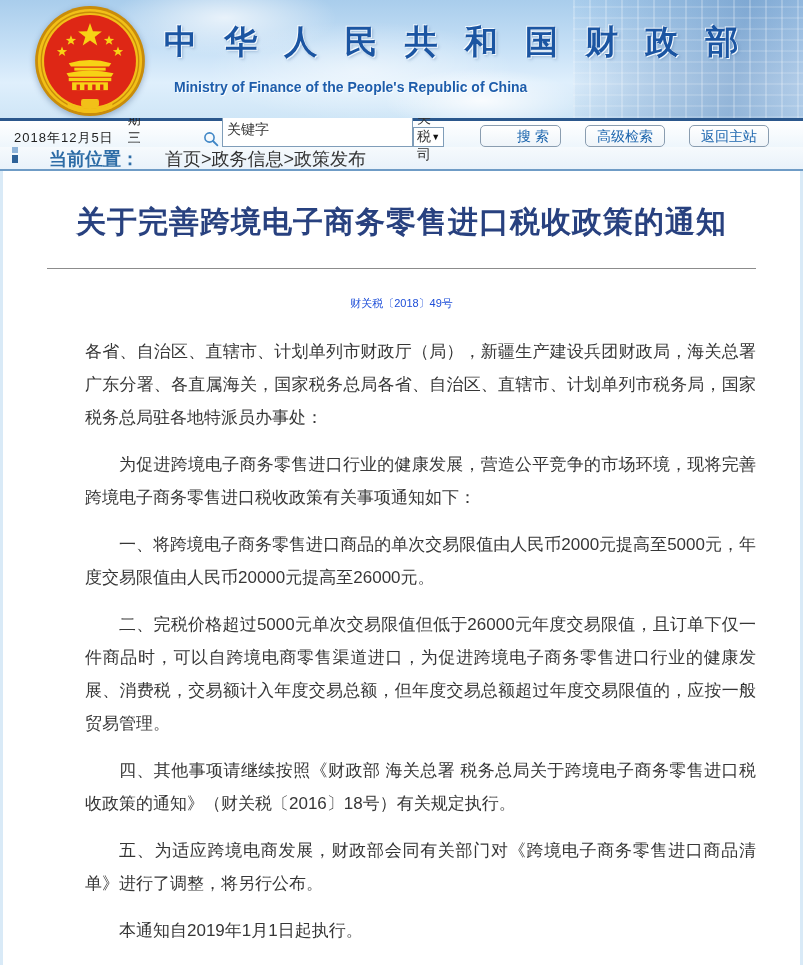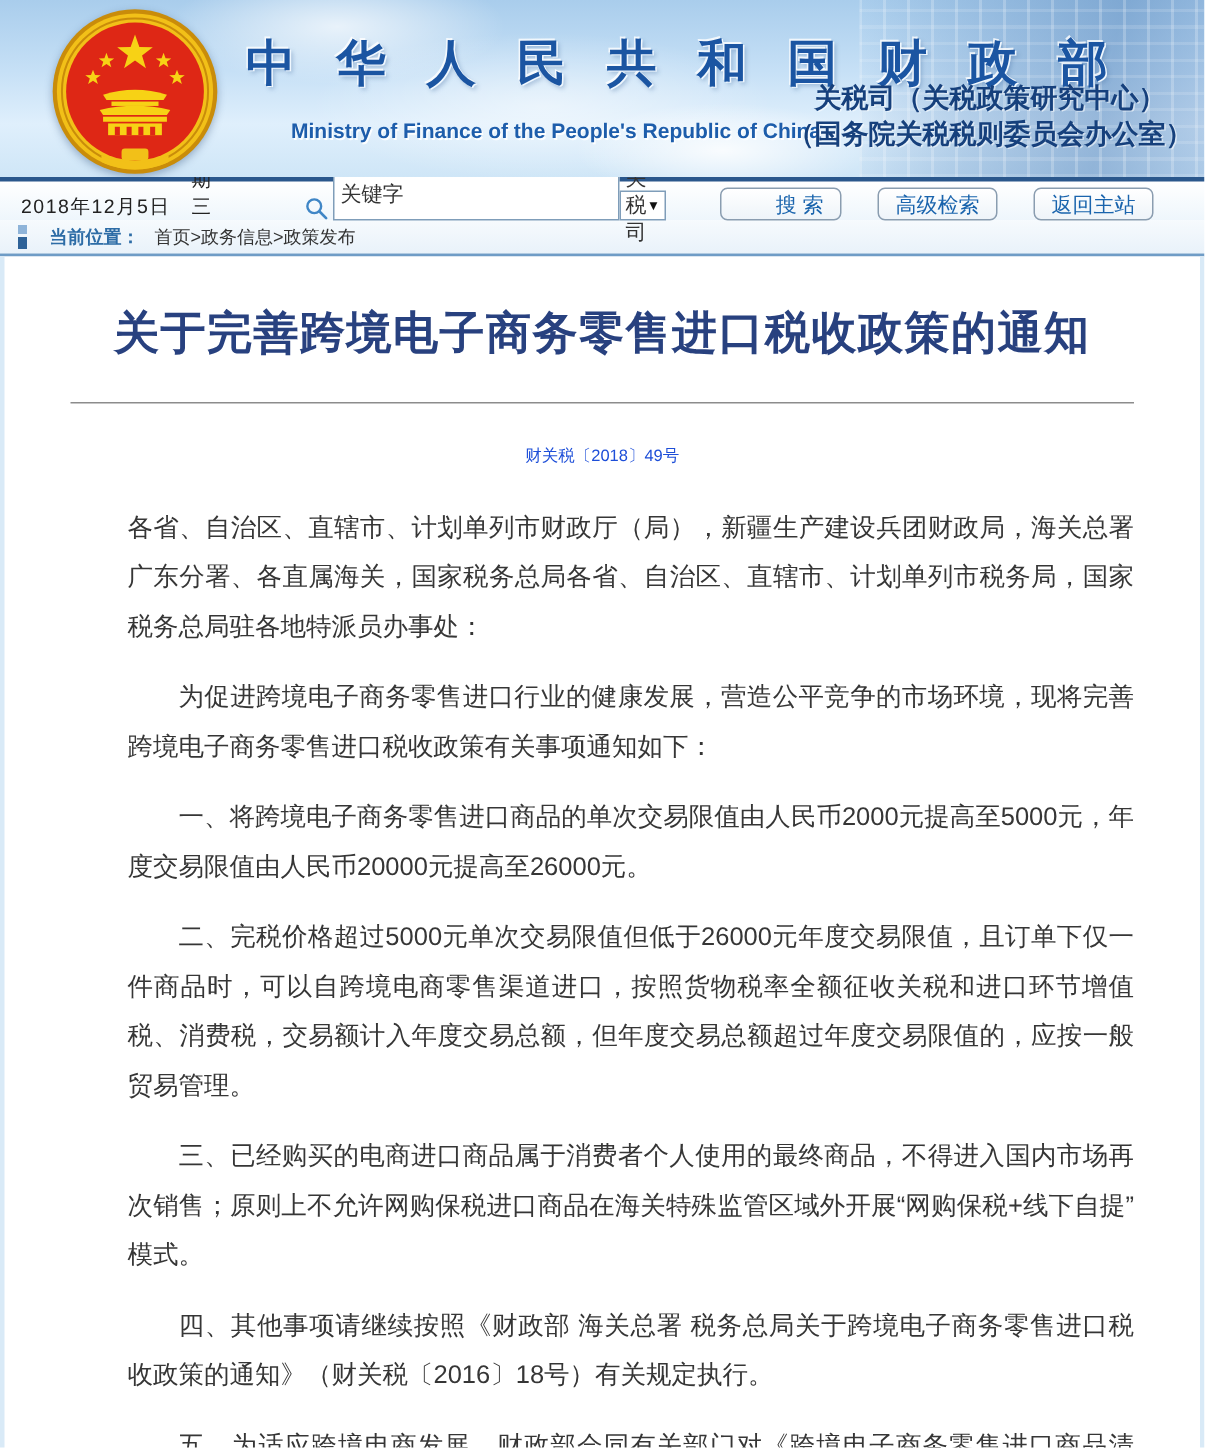--- a/index.html
+++ b/index.html
@@ -32,21 +32,20 @@
     position:absolute; left:164px; top:20px;
     font-size:33px; font-weight:bold; letter-spacing:9px; color:#1b55a2;
     text-shadow:1px 1px 0 #f0f8ff, -1px -1px 0 rgba(255,255,255,.8), 2px 2px 3px rgba(70,110,160,.35);
     white-space:nowrap;
   }
   .head-sub {
     position:absolute; left:174px; top:79px;
     font-size:14px; font-weight:bold; color:#1d5dab;
     text-shadow:1px 1px 0 rgba(255,255,255,.9);
     white-space:nowrap;
-    margin-left:20px;
   }
   .head-dept {
     position:absolute; right:8px; top:53px; text-align:center;
     font-size:18px; font-weight:bold; color:#16407c; line-height:24px;
     text-shadow:1px 1px 0 rgba(255,255,255,.55);
     white-space:nowrap;
   }
 
   
   .toolbar {
@@ -74,24 +73,25 @@
     background:linear-gradient(180deg,#ffffff,#eef4f9);
     color:#1a64ad; font-size:14px; line-height:20px; white-space:nowrap;
     font-family:inherit; cursor:pointer;
   }
   .tb-btn.first { margin-left:36px;padding-left:36px; }
   .tb-btn.last { margin-right:34px; }
   .tb-spacer { flex:1; }
 
   
   .breadcrumb {
-    height:24px; display:flex; align-items:center;
+    height:24px; display:flex; 
     background:linear-gradient(180deg,#f6fafd,#e9f2fa);
     border-bottom:2px solid #6f9cc6;
-    font-size:12px;
+    font-size:18px;
+    gap:16px;
   }
   .bc-icon { margin-left:12px; width:7px; height:16px; position:relative; flex:0 0 auto; }
   .bc-icon .sq-top { position:absolute; top:0; left:0; width:6px; height:6px; background:#8fb4d9; }
   .bc-icon .sq-bot { position:absolute; bottom:0; left:0; width:6px; height:8px; background:#2e6298; }
   .bc-label { margin-left:14px; color:#2d6ca6; font-weight:bold; }
   .bc-path { margin-left:10px; color:#333; }
 
   
   .doc-wrap {
     height:794px; background:#fff;
@@ -142,24 +142,20 @@
       <rect x="45" y="71" width="3" height="5" fill="#de2715"></rect>
       <rect x="52" y="71" width="3" height="5" fill="#de2715"></rect>
       <rect x="59" y="71" width="3" height="5" fill="#de2715"></rect>
     </g>
     <path d="M30 88 Q50 97 70 88 L70 92 Q50 101 30 92 Z" fill="#f2c018"></path>
     <rect x="42" y="84" width="16" height="7" rx="2" fill="#f2c018"></rect>
   </svg>
 
   <div class="head-title">中 华 人 民 共 和 国 财 政 部</div>
   <div class="head-sub">Ministry of Finance of the People's Republic of China</div>
-  <div class="head-dept">
-    <div>关税司（关税政策研究中心）</div>
-    <div>（国务院关税税则委员会办公室）</div>
-  </div>
 </div>
 
 <div class="toolbar">
   <span class="tb-date">2018年12月5日</span>
   <span class="tb-weekday">星期三</span>
 
   <svg class="search-icon" viewBox="0 0 16 16">
     <circle cx="6.5" cy="6.5" r="4.6" fill="none" stroke="#3f86c6" stroke-width="1.6"></circle>
     <line x1="10" y1="10" x2="14.4" y2="14.4" stroke="#3f86c6" stroke-width="1.8" stroke-linecap="round"></line>
   </svg>
@@ -188,20 +184,19 @@
 
 <div class="doc-wrap">
   <h1 class="doc-title">关于完善跨境电子商务零售进口税收政策的通知</h1>
   <hr class="doc-rule">
   <div class="doc-number">财关税〔2018〕49号</div>
 
   <div class="doc-body">
     <p class="no-indent">各省、自治区、直辖市、计划单列市财政厅（局），新疆生产建设兵团财政局，海关总署广东分署、各直属海关，国家税务总局各省、自治区、直辖市、计划单列市税务局，国家税务总局驻各地特派员办事处：</p>
     <p>为促进跨境电子商务零售进口行业的健康发展，营造公平竞争的市场环境，现将完善跨境电子商务零售进口税收政策有关事项通知如下：</p>
     <p>一、将跨境电子商务零售进口商品的单次交易限值由人民币2000元提高至5000元，年度交易限值由人民币20000元提高至26000元。</p>
-    <p>二、完税价格超过5000元单次交易限值但低于26000元年度交易限值，且订单下仅一件商品时，可以自跨境电商零售渠道进口，按照货物税率全额征收关税和进口环节增值税、消费税，交易额计入年度交易总额，但年度交易总额超过年度交易限值的，应按一般贸易管理。</p>
-    <p>三、已经购买的电商进口商品属于消费者个人使用的最终商品，不得进入国内市场再次销售；原则上不允许网购保税进口商品在海关特殊监管区域外开展“网购保税+线下自提”模式。</p>
+    <p>二、完税价格超过5000元单次交易限值但低于26000元年度交易限值，且订单下仅一件商品时，可以自跨境电商零售渠道进口，为促进跨境电子商务零售进口行业的健康发展、消费税，交易额计入年度交易总额，但年度交易总额超过年度交易限值的，应按一般贸易管理。</p>
     <p>四、其他事项请继续按照《财政部 海关总署 税务总局关于跨境电子商务零售进口税收政策的通知》（财关税〔2016〕18号）有关规定执行。</p>
     <p>五、为适应跨境电商发展，财政部会同有关部门对《跨境电子商务零售进口商品清单》进行了调整，将另行公布。</p>
     <p>本通知自2019年1月1日起执行。</p>
 
   </div>
 </div>
 
 </body></html>

